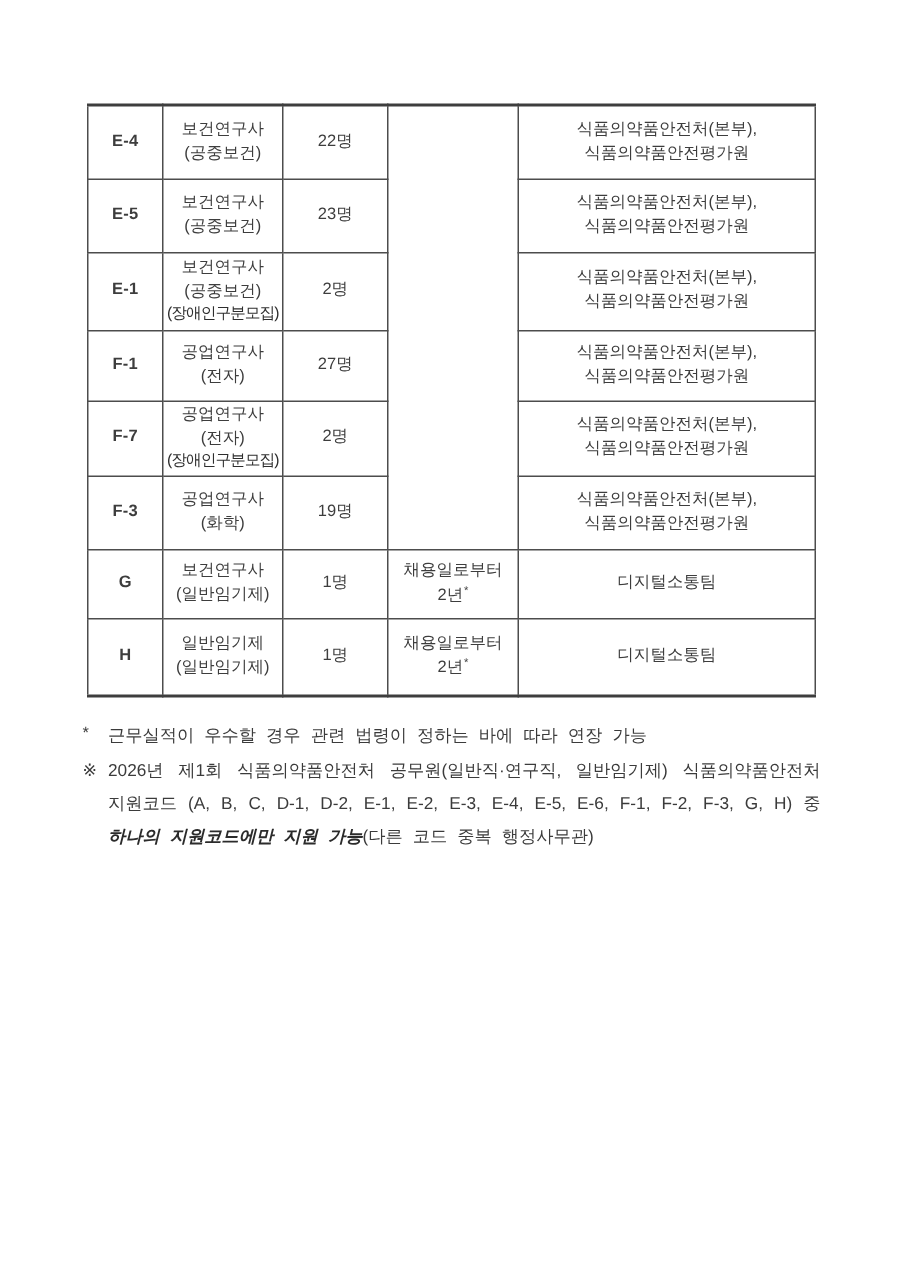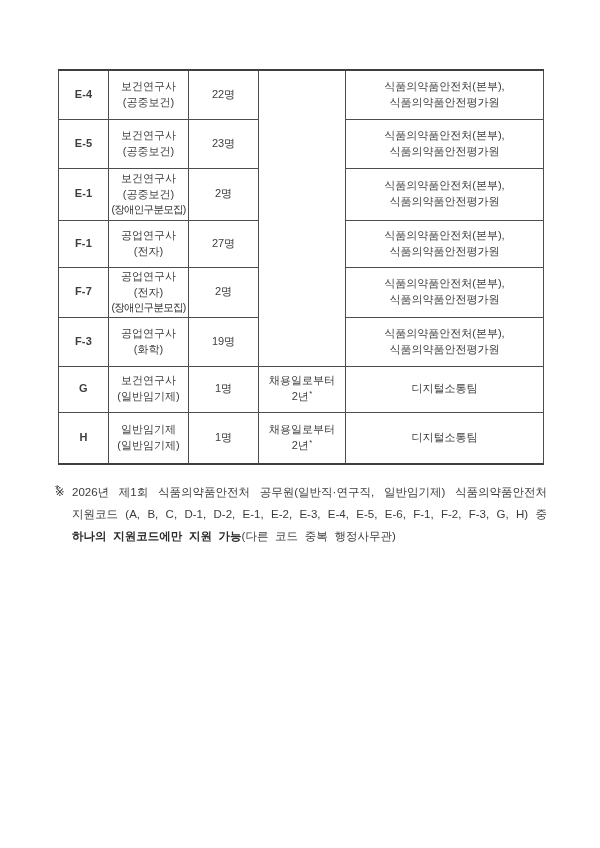--- a/index.html
+++ b/index.html
@@ -73,21 +73,21 @@
     position: relative;
     padding-left: 17px;
     line-height: 22px;
   }
   .fn-marker {
     position: absolute;
     left: 0; top: 0;
   }
   .fn1 .fn-marker { font-size: 11px; top: -2px; }
   .fn2 { margin-top: 1px; text-align: justify; }
-  .fn-bold { font-weight: 700; color: #2b2b2b; }
+  .fn-bold { font-weight: 700; color: #2b2b2b; font-style: italic; }
 </style>
 </head>
 <body>
 
 <div class="page">
 
   <table class="tbl">
     <colgroup>
       <col style="width:50px">
         <col style="width:80px">
@@ -200,20 +200,21 @@
         <td class="dept">
           <span class="ln">디지털소통팀</span>
         </td>
       </tr>
     </tbody>
   </table>
 
   <div class="footnotes">
     <p class="footnote fn1">
       <span class="fn-marker">*</span>
+      <span>근무실적이 우수할 경우 관련 법령이 정하는 바에 따라 연장 가능</span>
     </p>
     <p class="footnote fn2">
       <span class="fn-marker">※</span>
       <span>2026년 제1회 식품의약품안전처 공무원(일반직·연구직, 일반임기제) 식품의약품안전처 지원코드 (A, B, C, D-1, D-2, E-1, E-2, E-3, E-4, E-5, E-6, F-1, F-2, F-3, G, H) 중 </span><span class="fn-bold">하나의 지원코드에만 지원 가능</span><span>(다른 코드 중복 행정사무관)</span>
     </p>
   </div>
 
 </div>
 
 </body></html>

